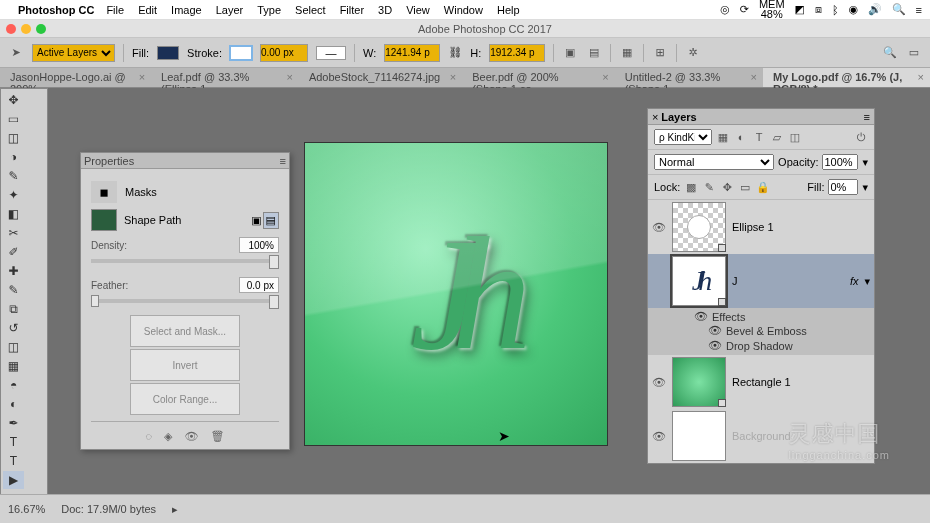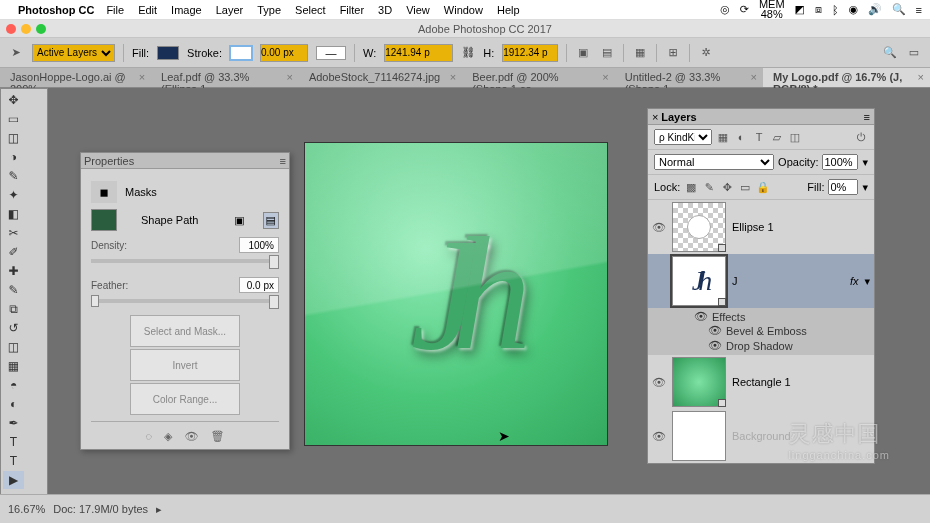--- a/index.html
+++ b/index.html
@@ -27,21 +27,21 @@
 .opt-sep { width:1px; height:18px; background:#aaa; }
 
 
 .tabbar { height:20px; background:#b7b7b7; display:flex; border-bottom:1px solid #888; }
 .tab { padding:3px 22px 3px 10px; color:#444; background:#b7b7b7; position:relative; font-size:10px; }
 .tab.active { background:#d8d8d8; }
 .tab .x { position:absolute; right:6px; top:3px; color:#777; }
 
 
 .workspace { position:absolute; top:88px; left:0; right:0; bottom:18px; background:#707070; display:flex; }
-.statusbar { position:absolute; bottom:0; left:0; right:0; height:28px; background:#d2d2d2; border-top:1px solid #aaa; display:flex; align-items:center; padding:14px 8px; gap:8px; font-size:10px; color:#444; }
+.statusbar { position:absolute; bottom:0; left:0; right:0; height:28px; background:#d2d2d2; border-top:1px solid #aaa; display:flex; align-items:center; padding:14px 8px; gap:16px; font-size:10px; color:#444; }
 
 
 .tools { width:48px; background:#d0d0d0; display:flex; flex-wrap:wrap; padding:2px; gap:1px; border:1px solid #888; position:absolute; top:0; left:0; }
 .tool { width:21px; height:18px; display:flex; align-items:center; justify-content:center; color:#333; font-size:12px; border:1px solid transparent; }
 .tool.sel { background:#bac7da; }
 
 
 .canvas-wrap { position:absolute; left:305px; top:55px; }
 .canvas { width:302px; height:302px; background:radial-gradient(circle at 40% 35%,#8fecb6 0%,#4bc77a 55%,#33a95f 100%); position:relative; box-shadow:0 0 0 1px #333; }
 .gloss { position:absolute; inset:0; background:linear-gradient(170deg, rgba(255,255,255,0.25) 0%, rgba(255,255,255,0.15) 48%, rgba(255,255,255,0) 49%); }
@@ -52,21 +52,21 @@
 .panel { position:absolute; background:#d4d4d4; border:1px solid #8a8a8a; box-shadow:2px 2px 6px rgba(0,0,0,.3); }
 .panel-head { height:16px; background:#bebebe; border-bottom:1px solid #999; display:flex; align-items:center; padding:0 3px; font-size:10px; color:#444; }
 .panel-body { padding:6px 10px; }
 .prop-row { display:flex; align-items:center; gap:8px; margin:6px 0; }
 .prop-lbl { flex:0 0 50px; color:#555; font-size:10px; }
 .prop-val { width:40px; text-align:right; padding-right:4px; height:16px; border:1px solid #aaa; background:#fcfcfc; font-size:10px; }
 .prop-slider { flex:1; height:4px; background:#bbb; position:relative; }
 .prop-slider::after { content:""; position:absolute; right:0; top:-4px; width:8px; height:12px; background:#e6e6e6; border:1px solid #888; }
 .prop-btn { width:110px; height:32px; background:#e4e4e4; border:1px solid #aaa; font-size:10px; color:#888; display:flex; align-items:center; justify-content:center; margin:2px auto; }
 .mini-icons { display:flex; gap:12px; justify-content:center; padding-top:8px; margin-top:6px; border-top:1px solid #aaa; color:#666; }
-.subtab { display:flex; gap:18px; margin-bottom:0;text-align:right; }
+.subtab { display:flex; gap:1px; margin-bottom:0;text-align:right; }
 .subtab-btn { width:26px; height:22px; background:#c9c9c9; display:flex; align-items:center; justify-content:center; }
 .subtab-btn.sel { background:#9aa7ba; }
 .thumb-sm { width:28px; height:22px; background:#2a5d3d; border:1px solid #888; }
 
 
 .layers { position:absolute; right:55px; top:20px; width:228px; background:#d4d4d4; border:1px solid #888; }
 .layers .hdr { height:16px; background:#bebebe; padding:0 4px; display:flex; align-items:center; font-size:10px; border-bottom:1px solid #999; }
 .layers .controls { padding:4px 6px; display:flex; align-items:center; gap:4px; border-bottom:1px solid #bbb; }
 .layers select.kind { width:58px; height:16px; font-size:10px; }
 .layers .ic { width:14px; height:14px; display:inline-flex; align-items:center; justify-content:center; color:#555; border:1px solid transparent; }
@@ -137,21 +137,21 @@
   <select><option>Active Layers</option></select>
   <span class="opt-sep"></span>
   <span>Fill:</span>
   <div class="swatch" style="background:#1a2f55"></div>
   <span>Stroke:</span>
   <div class="swatch" style="background:#fff;outline:2px solid #7fb5e6;outline-offset:-1px"></div>
   <input style="width: 48px;" value="0.00 px">
   <div style="width:30px;height:14px;border:1px solid #999;background:#fff;display:flex;align-items:center;justify-content:center">—</div>
   <span class="opt-sep"></span>
   <span>W:</span>
-  <input style="width: 69px;" value="1241.94 p">
+  <input style="width: 56px;" value="1241.94 p">
   <span>⛓</span>
   <span>H:</span>
   <input style="width: 56px;" value="1912.34 p">
   <span class="opt-sep"></span>
   <span class="opt-icon">▣</span>
   <span class="opt-icon">▤</span>
   <span class="opt-sep"></span>
   <span class="opt-icon">▦</span>
   <span class="opt-sep"></span>
   <span class="opt-icon">⊞</span>

